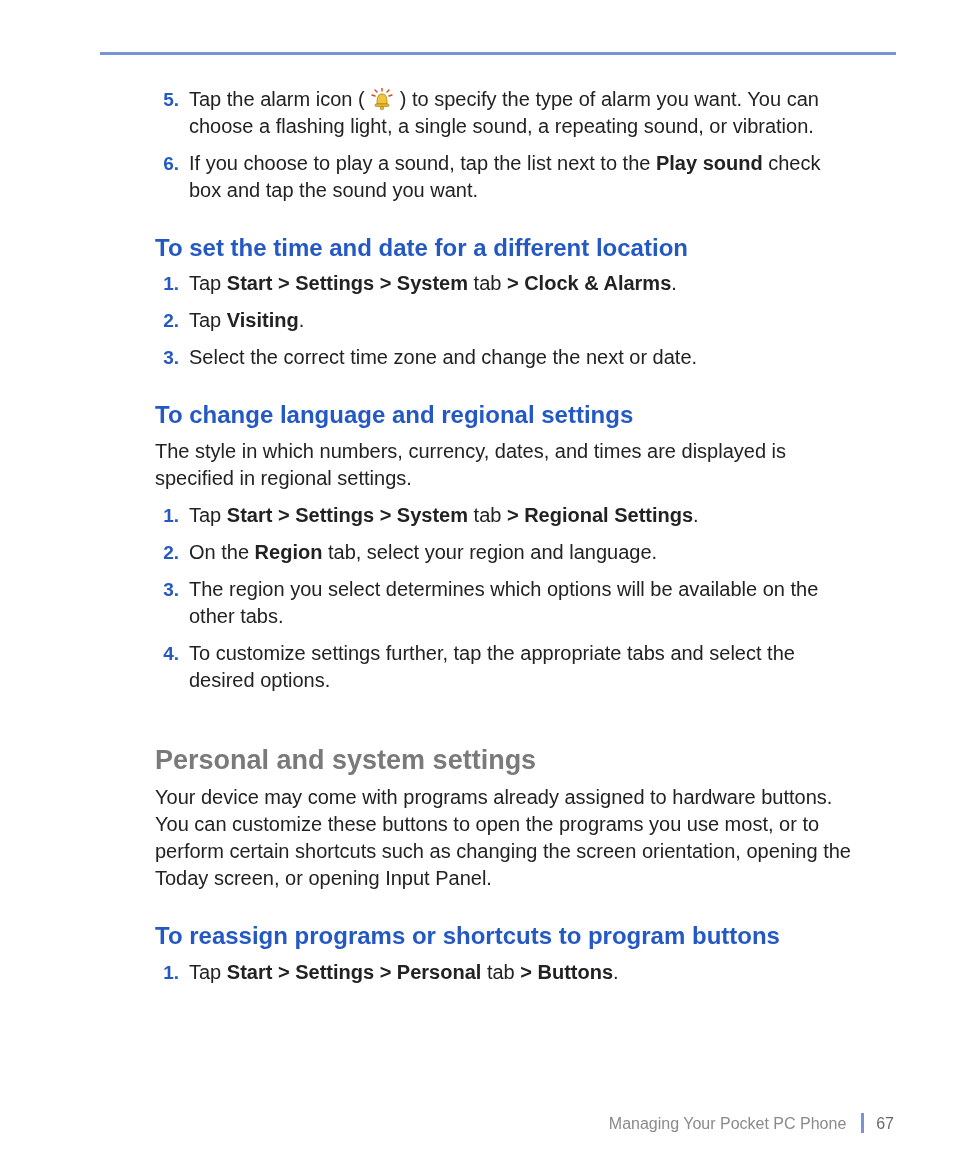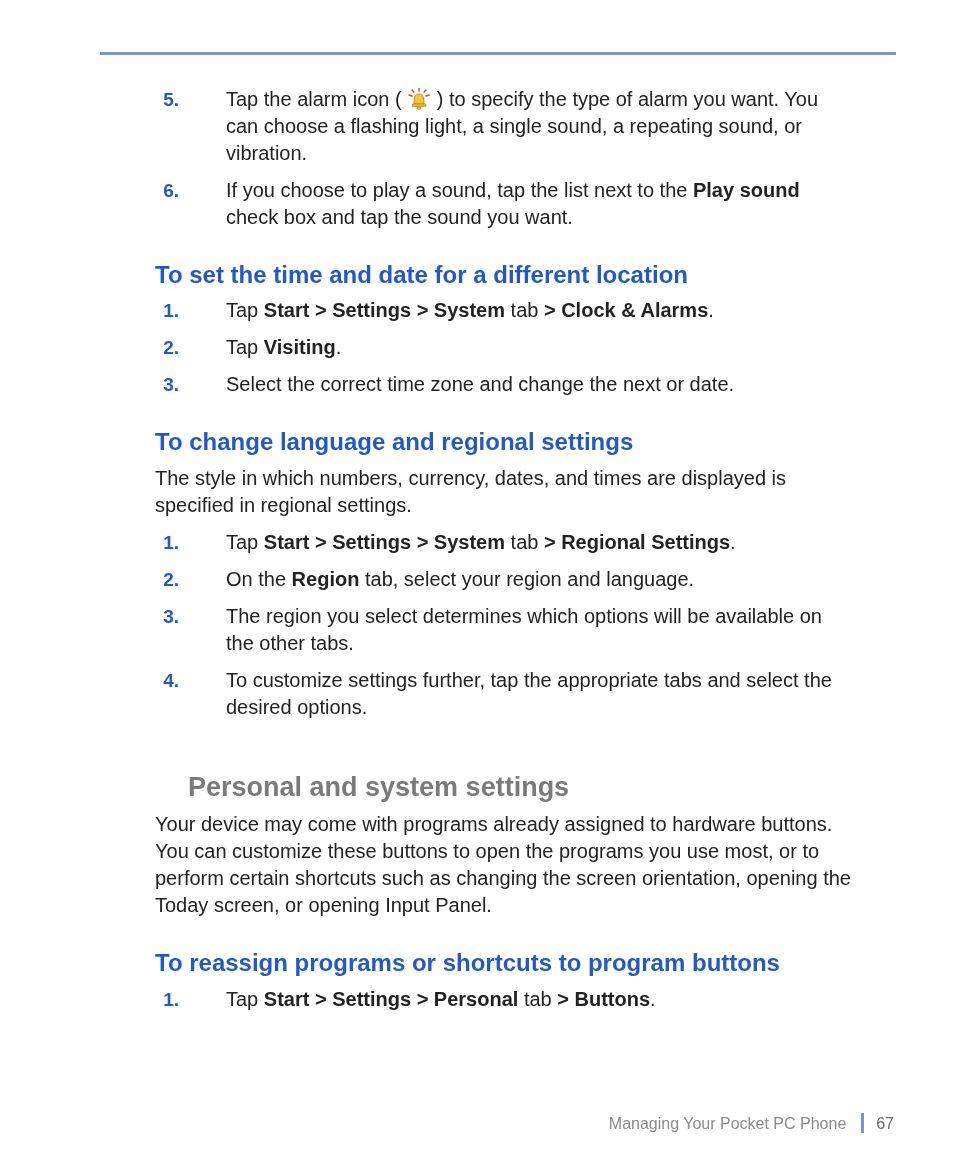--- a/index.html
+++ b/index.html
@@ -38,42 +38,40 @@
     color: #2459c4;
     font-weight: bold;
     padding-right: 10px;
     font-size: 19px;
     padding-top: 1px;
   }
   .li-body {
     flex: 1;
     font-size: 20px;
     line-height: 1.35;
-    margin-left: 37px;
   }
   .li-body b { font-weight: bold; }
   .subhead {
     color: #2459c4;
     font-weight: bold;
     font-size: 24px;
     margin-top: 28px;
     margin-bottom: 6px;
   }
   .para {
     font-size: 20px;
     line-height: 1.35;
     margin-bottom: 10px;
   }
   .section-title {
     color: #7a7a7a;
     font-weight: bold;
     font-size: 27px;
     margin-top: 48px;
     margin-bottom: 6px;
-    margin-left: 33px;
   }
   .icon-inline {
     display: inline-block;
     vertical-align: middle;
     width: 24px; height: 22px;
     position: relative;
     top: -2px;
   }
   .footer {
     position: absolute;

